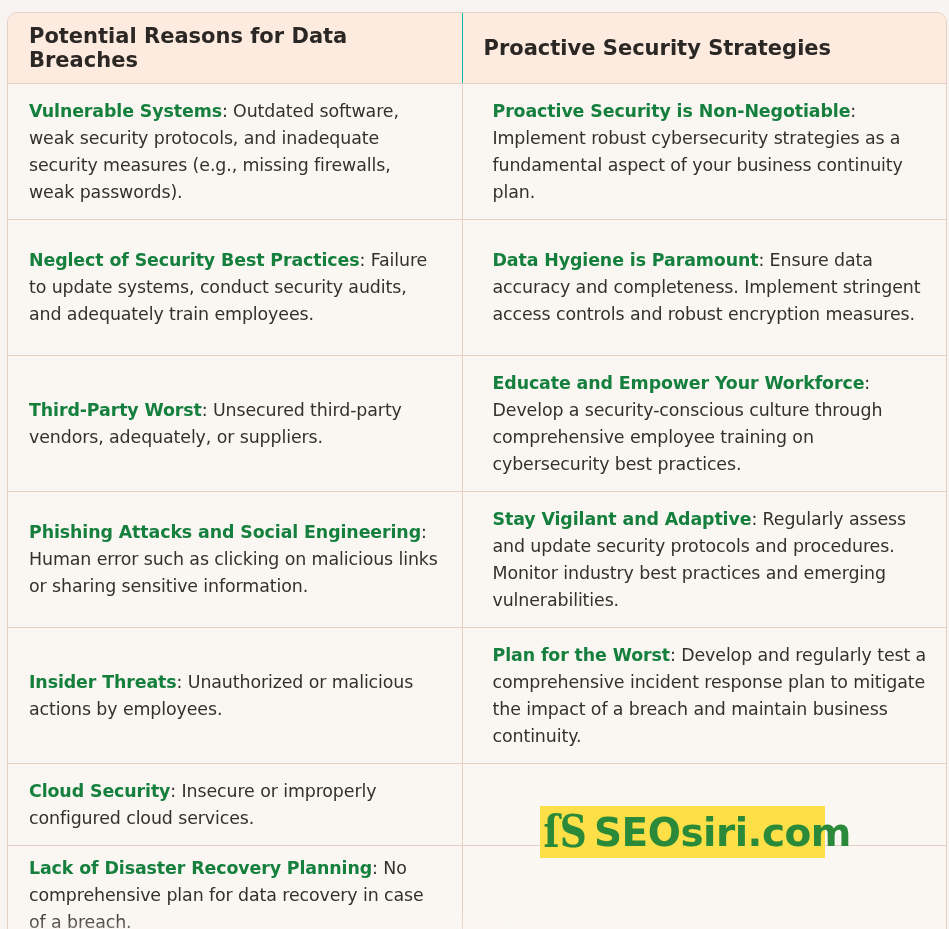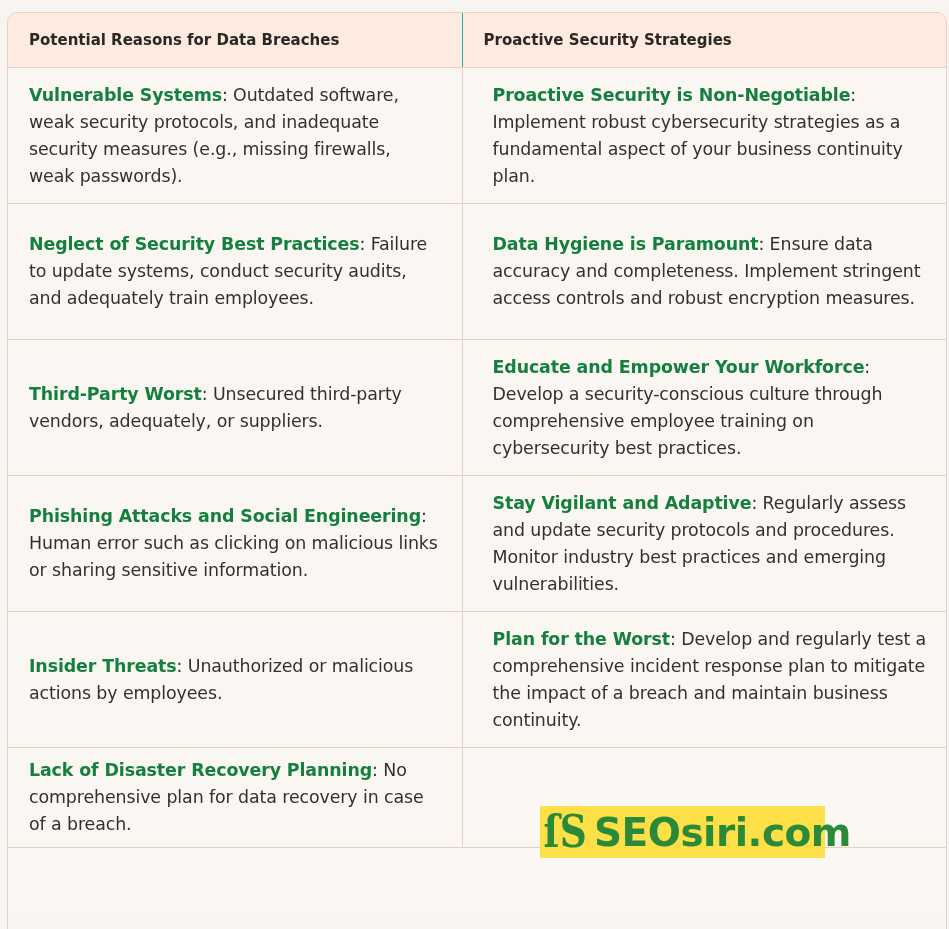--- a/index.html
+++ b/index.html
@@ -12,22 +12,22 @@
   }
   .table-wrap {
     position: absolute; left: 7px; top: 12px; width: 938px; height: 940px;
     border: 1px solid #e7cfc3; border-radius: 10px 10px 0 0;
     overflow: hidden; background: #faf6f2;
   }
   table { border-collapse: collapse; width: 100%; table-layout: fixed; }
   col.c1 { width: 454px; }
   col.c2 { width: 484px; }
   thead th {
-    background: #fdebdf; height: 54px; text-align: left;
-    font-weight: bold; font-size: 15px; padding: 0 21px;
+    background: #fdebdf; height: 70px; text-align: left;
+    font-weight: bold; font-size: 21px; padding: 0 21px;
     border-bottom: 1px solid #e7cfc3; color: #2b2724;
   }
   thead th + th { border-left: 1px solid #14b8a6; }
   td {
     vertical-align: middle; padding: 0 21px;
     font-size: 17.4px; line-height: 27px;
     border-bottom: 1px solid #e7cfc3;
     color: #34302d; letter-spacing: -0.1px;
   }
   td + td { border-left: 1px solid #e7cfc3; padding-left: 30px; padding-right: 14px; }
@@ -83,20 +83,24 @@
         <td><b>Educate and Empower Your Workforce</b><span>: Develop a security-conscious culture through comprehensive employee training on cybersecurity best practices.</span></td>
       </tr>
       <tr class="r">
         <td><b>Phishing Attacks and Social Engineering</b><span>: Human error such as clicking on malicious links or sharing sensitive information.</span></td>
         <td><b>Stay Vigilant and Adaptive</b><span>: Regularly assess and update security protocols and procedures. Monitor industry best practices and emerging vulnerabilities.</span></td>
       </tr>
       <tr class="r">
         <td><b>Insider Threats</b><span>: Unauthorized or malicious actions by employees.</span></td>
         <td><b>Plan for the Worst</b><span>: Develop and regularly test a comprehensive incident response plan to mitigate the impact of a breach and maintain business continuity.</span></td>
       </tr>
+      <tr class="r6">
+        <td><b>Cloud Security</b><span>: Insecure or improperly configured cloud services.</span></td>
+        <td></td>
+      </tr>
       <tr class="r7">
         <td><b>Lack of Disaster Recovery Planning</b><span>: No comprehensive plan for data recovery in case of a breach.</span></td>
         <td></td>
       </tr>
     </tbody>
   </table>
   <div class="fade"></div>
 </div>
 
 <div class="wm">

